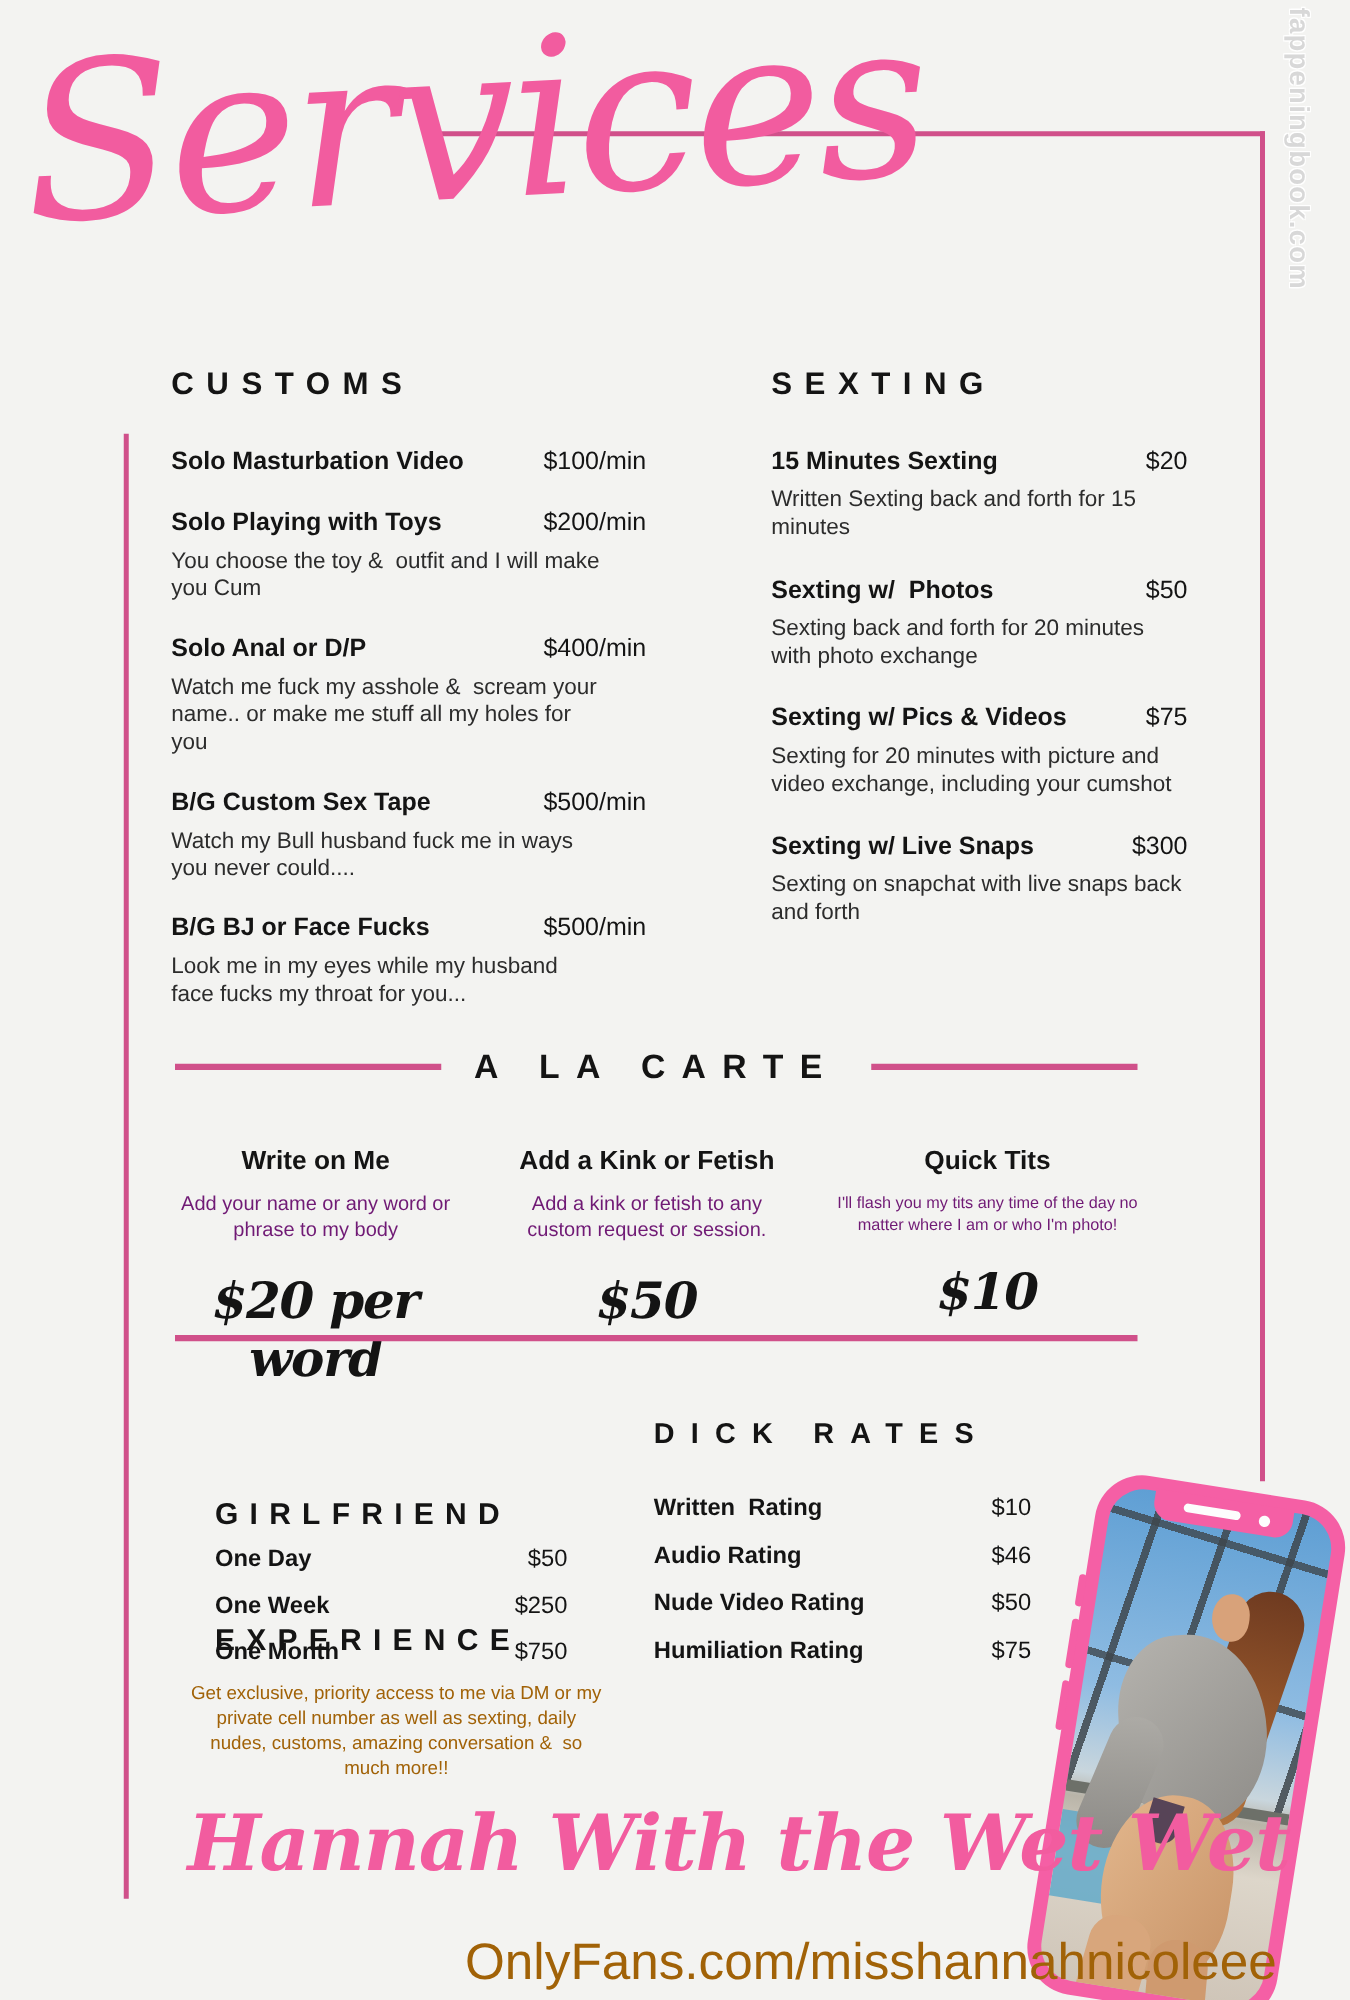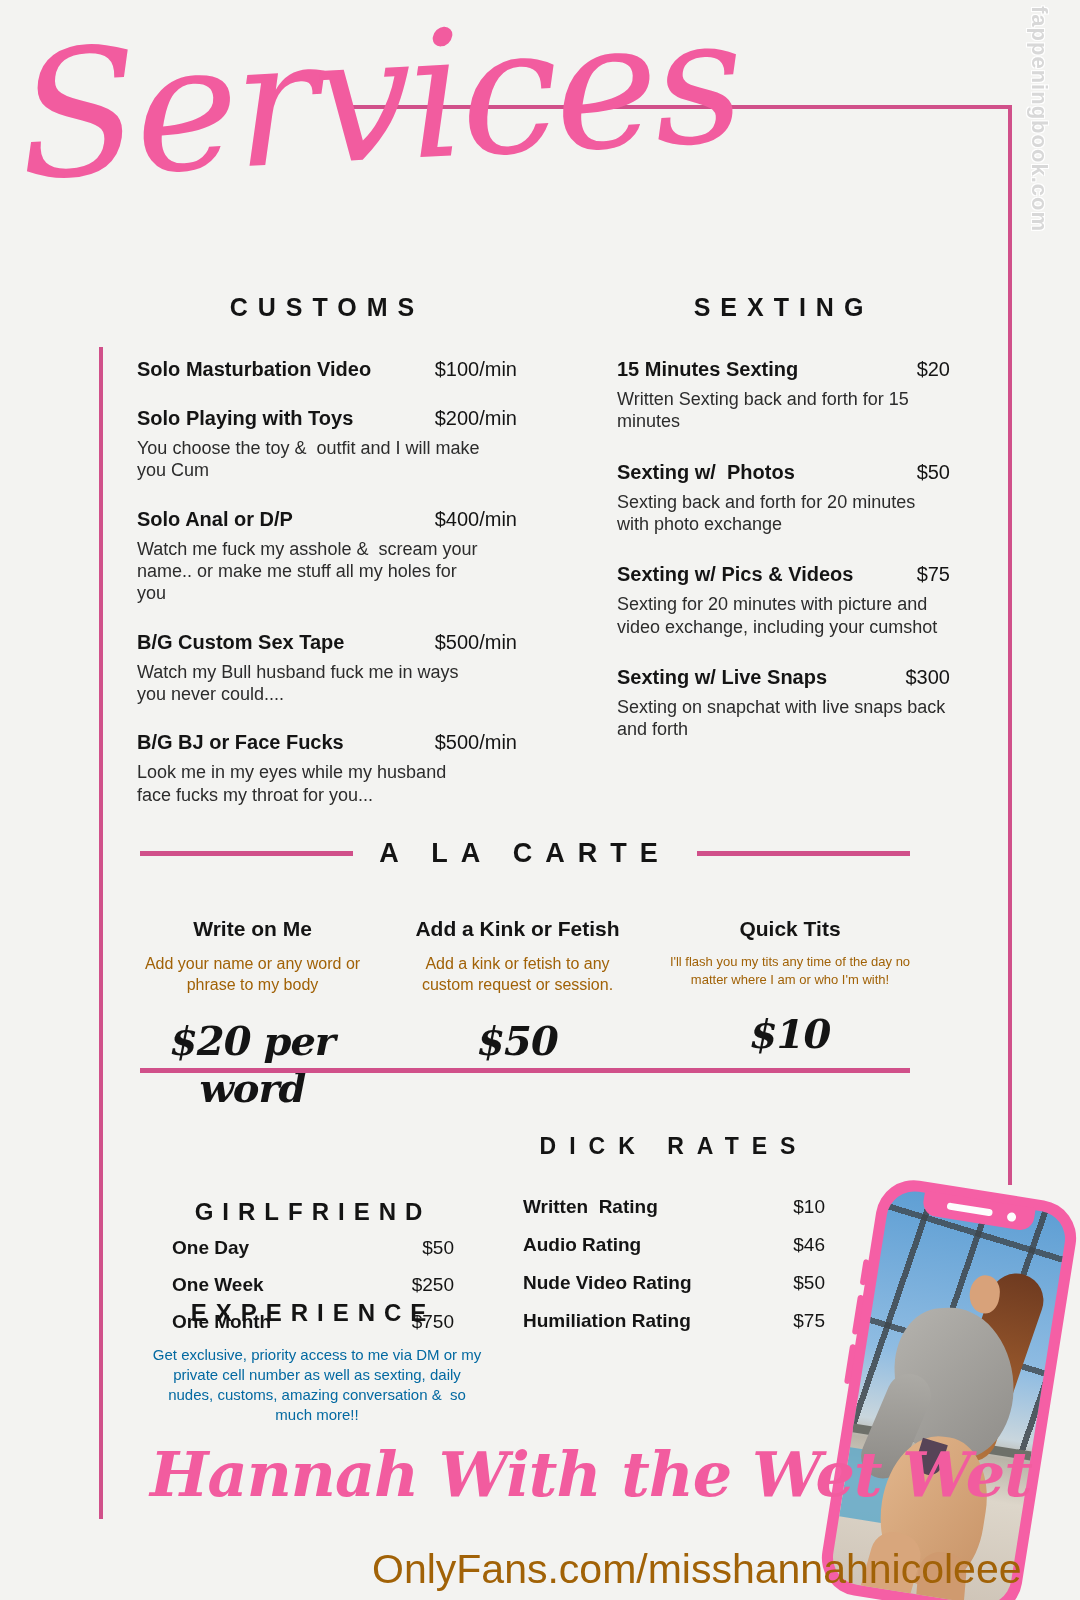--- a/index.html
+++ b/index.html
@@ -24,56 +24,56 @@
   .side-mark{
     position:absolute;left:1026px;top:6px;z-index:9;
     writing-mode:vertical-rl;font-size:22px;font-weight:bold;letter-spacing:1px;
     color:#d8d8d8;text-shadow:1px 1px 0 #ffffff,-1px -1px 0 #ffffff,1px -1px 0 #ffffff,-1px 1px 0 #ffffff;
   }
   .bottom-mark{
     position:absolute;left:372px;top:1546px;z-index:9;
     font-size:41px;color:#a16207;letter-spacing:0;
   }
   
-  .sec-head{margin:0;font-size:25px;font-weight:bold;letter-spacing:10px;color:#141414;white-space:pre-wrap;text-align:center;}
+  .sec-head{margin:0;font-size:25px;font-weight:bold;letter-spacing:10px;color:#141414;white-space:pre-wrap;}
   .item{margin-bottom:26px;}
   .irow{display:flex;justify-content:space-between;align-items:baseline;}
   .iname{font-size:20px;font-weight:bold;white-space:pre-wrap;}
   .iprice{font-size:20px;font-weight:400;white-space:pre-wrap;}
   .idesc{margin:7px 0 0 0;font-size:18px;line-height:1.24;color:#2c2c2c;white-space:pre-wrap;}
   
   .customs{position:absolute;left:137px;top:293px;width:380px;}
   .customs .sec-head{margin-bottom:36px;}
   .customs .idesc{width:348px;}
   .sexting{position:absolute;left:617px;top:293px;width:333px;}
   .sexting .sec-head{margin-bottom:36px;}
   .sexting .item{margin-bottom:28px;}
   .sexting .idesc{width:330px;}
   
   .alacarte-head{position:absolute;left:140px;top:838px;width:770px;display:flex;align-items:center;}
   .alacarte-head .seg{flex:1;height:5px;background:#d0508a;}
   .alacarte-head h2{margin:0 26px;font-size:27px;font-weight:bold;letter-spacing:13px;white-space:nowrap;}
   .alacarte-cols{position:absolute;left:120px;top:905px;width:810px;display:flex;}
   .acol{flex:1;text-align:center;padding:0 14px;}
   .acol h3{margin:12px;font-size:21px;font-weight:bold;}
-  .acol .adesc{margin:9px auto 16px auto;font-size:16px;line-height:1.32;color:#a16207;width:225px;white-space:pre-wrap;}
+  .acol .adesc{margin:9px auto 16px auto;font-size:16px;line-height:1.32;color:#701a75;width:225px;white-space:pre-wrap;}
   .acol.small .adesc{font-size:13px;width:252px;line-height:1.35;}
   .acol .aprice{
     margin-top:22px;font-family:"DejaVu Serif",serif;font-style:italic;font-weight:bold;
     font-size:40px;color:#141414;letter-spacing:-1px;
   }
   
   .gf{position:absolute;left:172px;top:1128px;width:282px;}
   .gf .sec-head{font-size:24px;letter-spacing:9px;line-height:1.4;}
   .gf-items{position:absolute;left:172px;top:1237px;width:282px;}
   .gf-items .irow{margin-bottom:15px;}
   .gf-items .iname,.gf-items .iprice{font-size:19px;}
   .gf-desc{
     position:absolute;left:150px;top:1345px;width:334px;margin:0;text-align:center;
-    font-size:15px;line-height:1.33;color:#0369a1;white-space:pre-wrap;
+    font-size:15px;line-height:1.33;color:#a16207;white-space:pre-wrap;
   }
   
   .dick{position:absolute;left:523px;top:1133px;width:302px;}
   .dick .sec-head{font-size:23px;letter-spacing:13px;}
   .dick-items{position:absolute;left:523px;top:1196px;width:302px;}
   .dick-items .irow{margin-bottom:16px;}
   .dick-items .iname,.dick-items .iprice{font-size:19px;}
   
   .signature{
     position:absolute;left:150px;top:1438px;z-index:6;
@@ -216,21 +216,21 @@
       <p class="adesc">Add your name or any word or phrase to my body</p>
       <div class="aprice">$20 per word</div>
     </div>
     <div class="acol">
       <h3>Add a Kink or Fetish</h3>
       <p class="adesc">Add a kink or fetish to any custom request or session.</p>
       <div class="aprice">$50</div>
     </div>
     <div class="acol small">
       <h3>Quick Tits</h3>
-      <p class="adesc">I'll flash you my tits any time of the day no matter where I am or who I'm with!</p>
+      <p class="adesc">I'll flash you my tits any time of the day no matter where I am or who I'm photo!</p>
       <div class="aprice">$10</div>
     </div>
   </div>
 
   <div class="rule-bottom"></div>
 
   <section class="gf">
     <h2 class="sec-head">
       <span style="display:block">GIRLFRIEND</span>
       <span style="display:block">EXPERIENCE</span>

